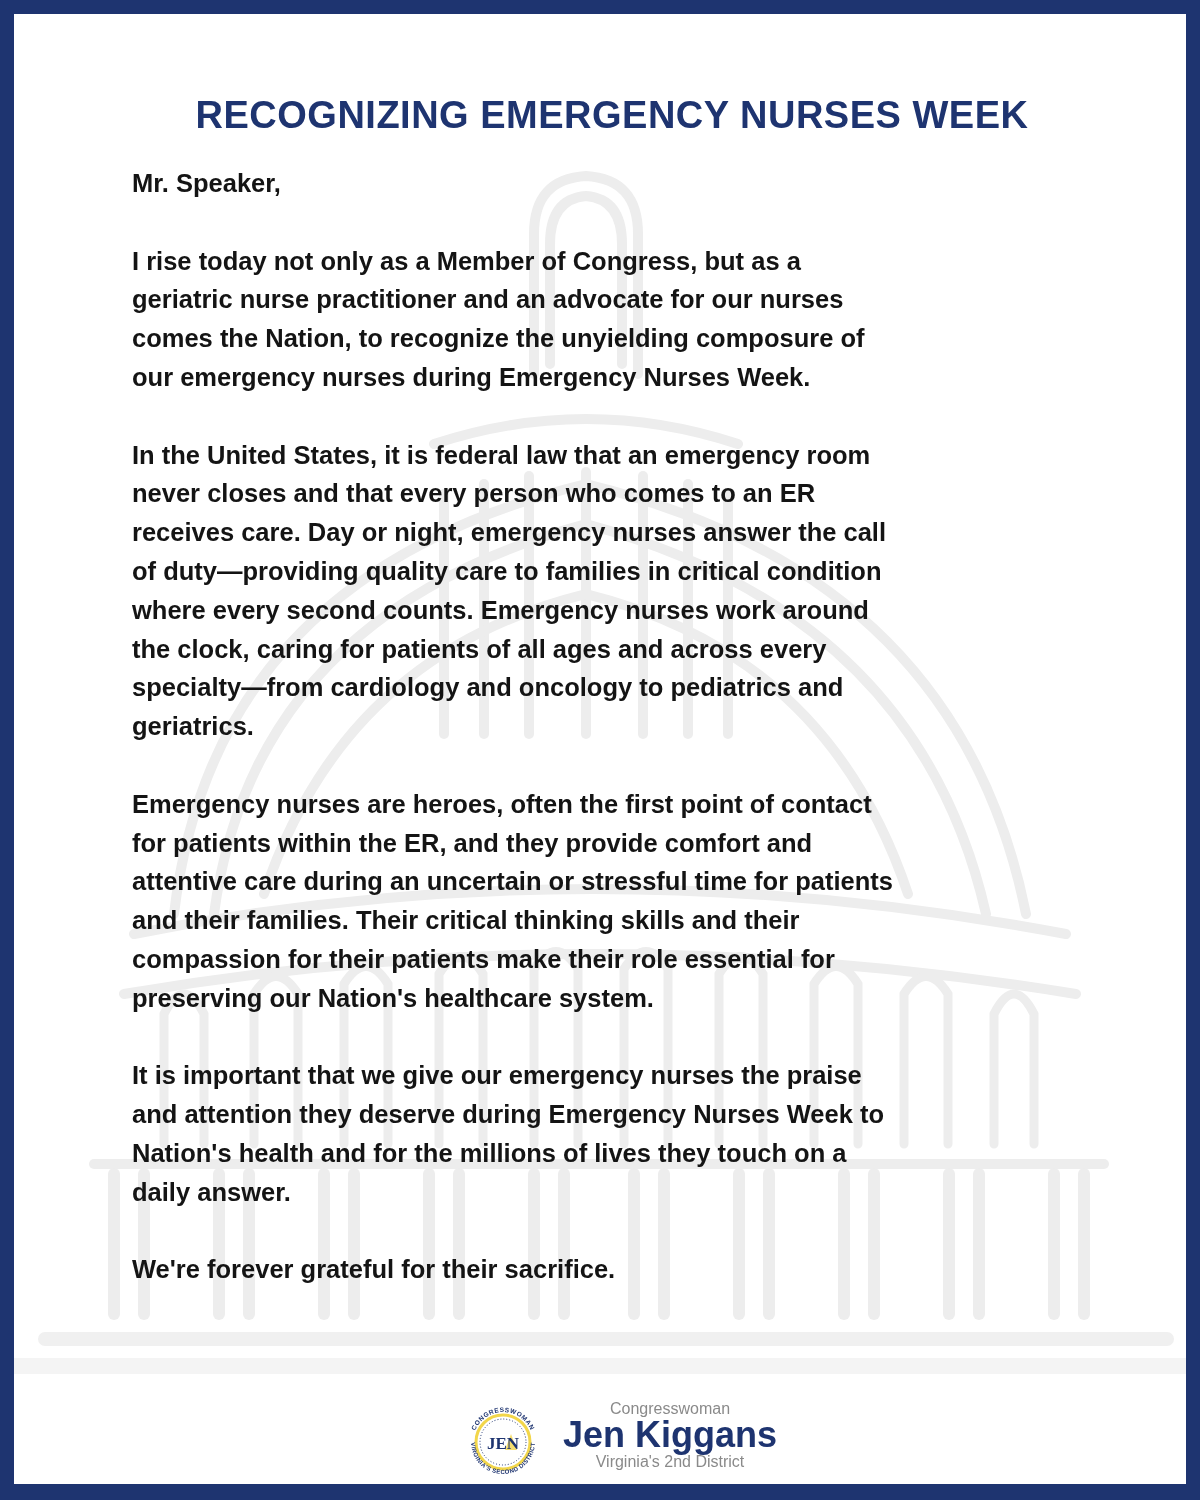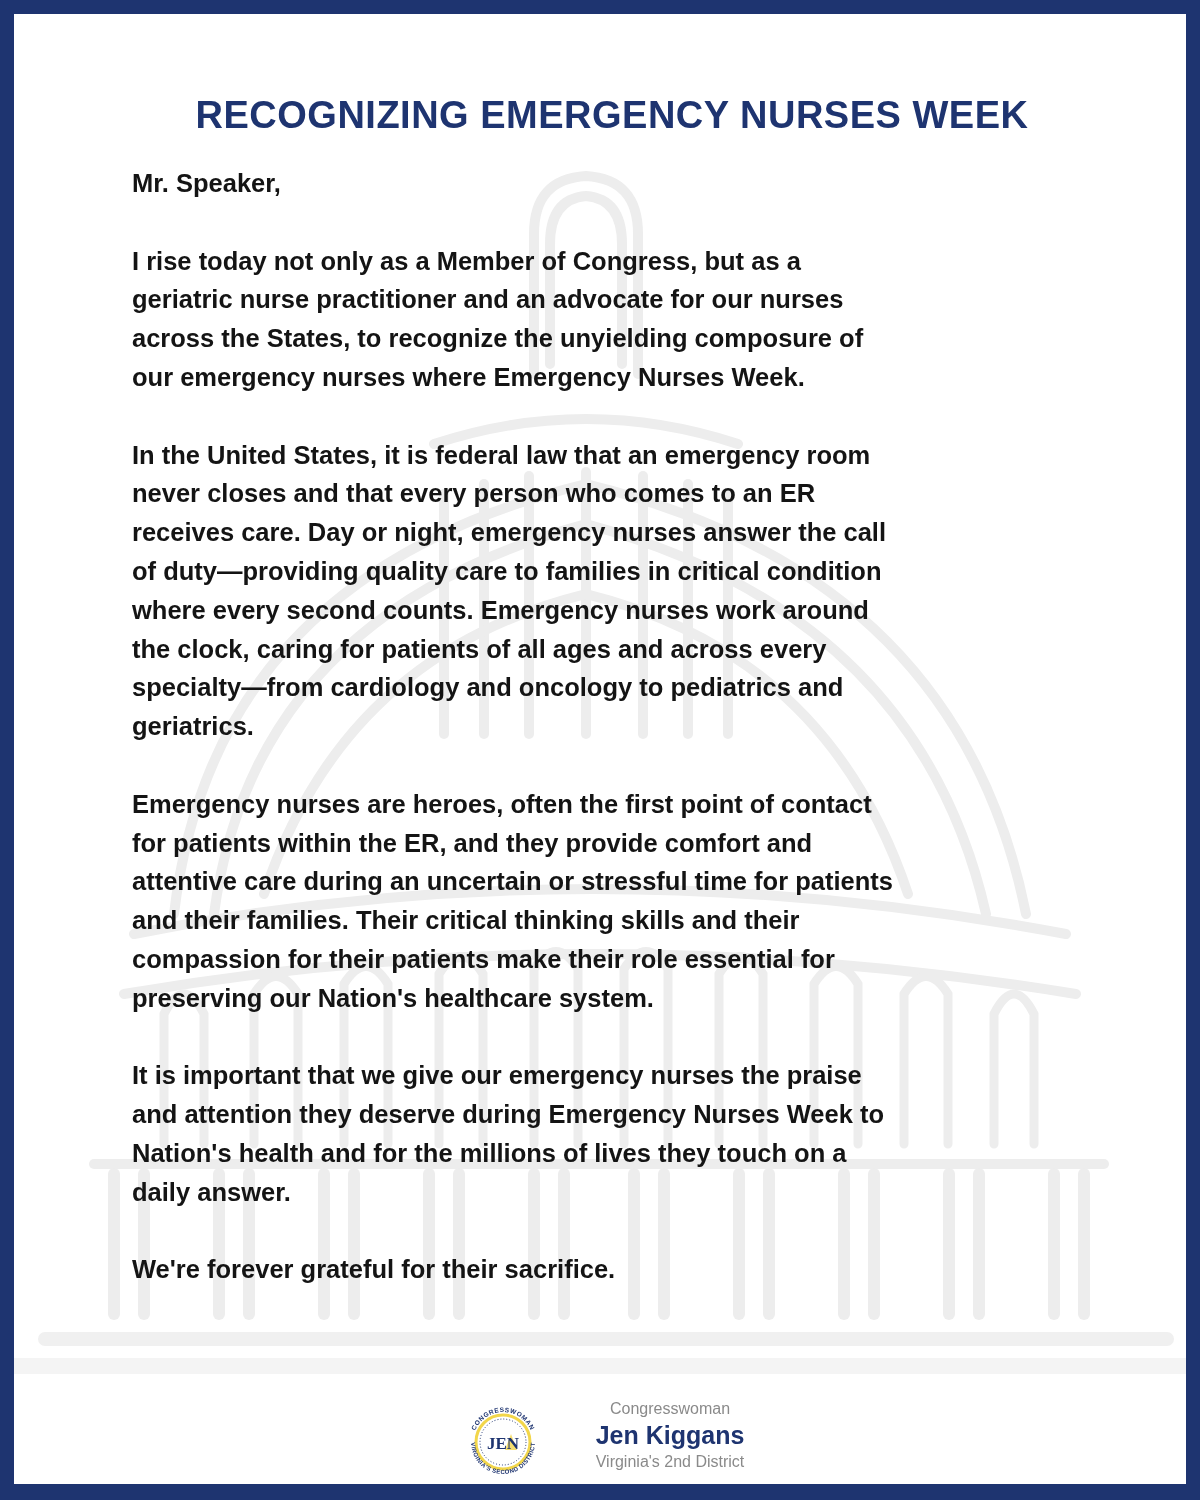--- a/index.html
+++ b/index.html
@@ -53,21 +53,21 @@
       left: 447px; top: 4px;
       width: 84px; height: 84px;
     }
     .sig {
       position: absolute;
       left: 546px; top: 0;
       width: 220px;
       text-align: center;
     }
     .sig .role { color: #8a8a8a; font-size: 16px; line-height: 18px; margin-top: 4px; }
-    .sig .name { color: #1e3470; font-size: 25px; font-weight: bold; line-height: 34px; }
+    .sig .name { color: #1e3470; font-size: 36px; font-weight: bold; line-height: 34px; }
     .sig .district { color: #8a8a8a; font-size: 16px; line-height: 20px; }
   </style>
 </head>
 <body>
 
 <div class="page">
 
   <svg class="watermark" viewBox="0 0 1172 1470" xmlns="http://www.w3.org/2000/svg">
     <g fill="none" stroke="#ededed" stroke-width="10" stroke-linecap="round">
 
@@ -136,22 +136,22 @@
   <h1 class="title">RECOGNIZING EMERGENCY NURSES WEEK</h1>
 
   <div class="body-text">
     <p>
         <span class="line">Mr. Speaker,</span>
       </p>
 
     <p>
       <span class="line">I rise today not only as a Member of Congress, but as a</span>
       <span class="line">geriatric nurse practitioner and an advocate for our nurses</span>
-      <span class="line">across the States, to recognize the unyielding composure of</span>
-      <span class="line">our emergency nurses where Emergency Nurses Week.</span>
+      <span class="line">comes the Nation, to recognize the unyielding composure of</span>
+      <span class="line">our emergency nurses during Emergency Nurses Week.</span>
     </p>
 
     <p>
       <span class="line">In the United States, it is federal law that an emergency room</span>
       <span class="line">never closes and that every person who comes to an ER</span>
       <span class="line">receives care. Day or night, emergency nurses answer the call</span>
       <span class="line">of duty—providing quality care to families in critical condition</span>
       <span class="line">where every second counts. Emergency nurses work around</span>
       <span class="line">the clock, caring for patients of all ages and across every</span>
       <span class="line">specialty—from cardiology and oncology to pediatrics and</span>

